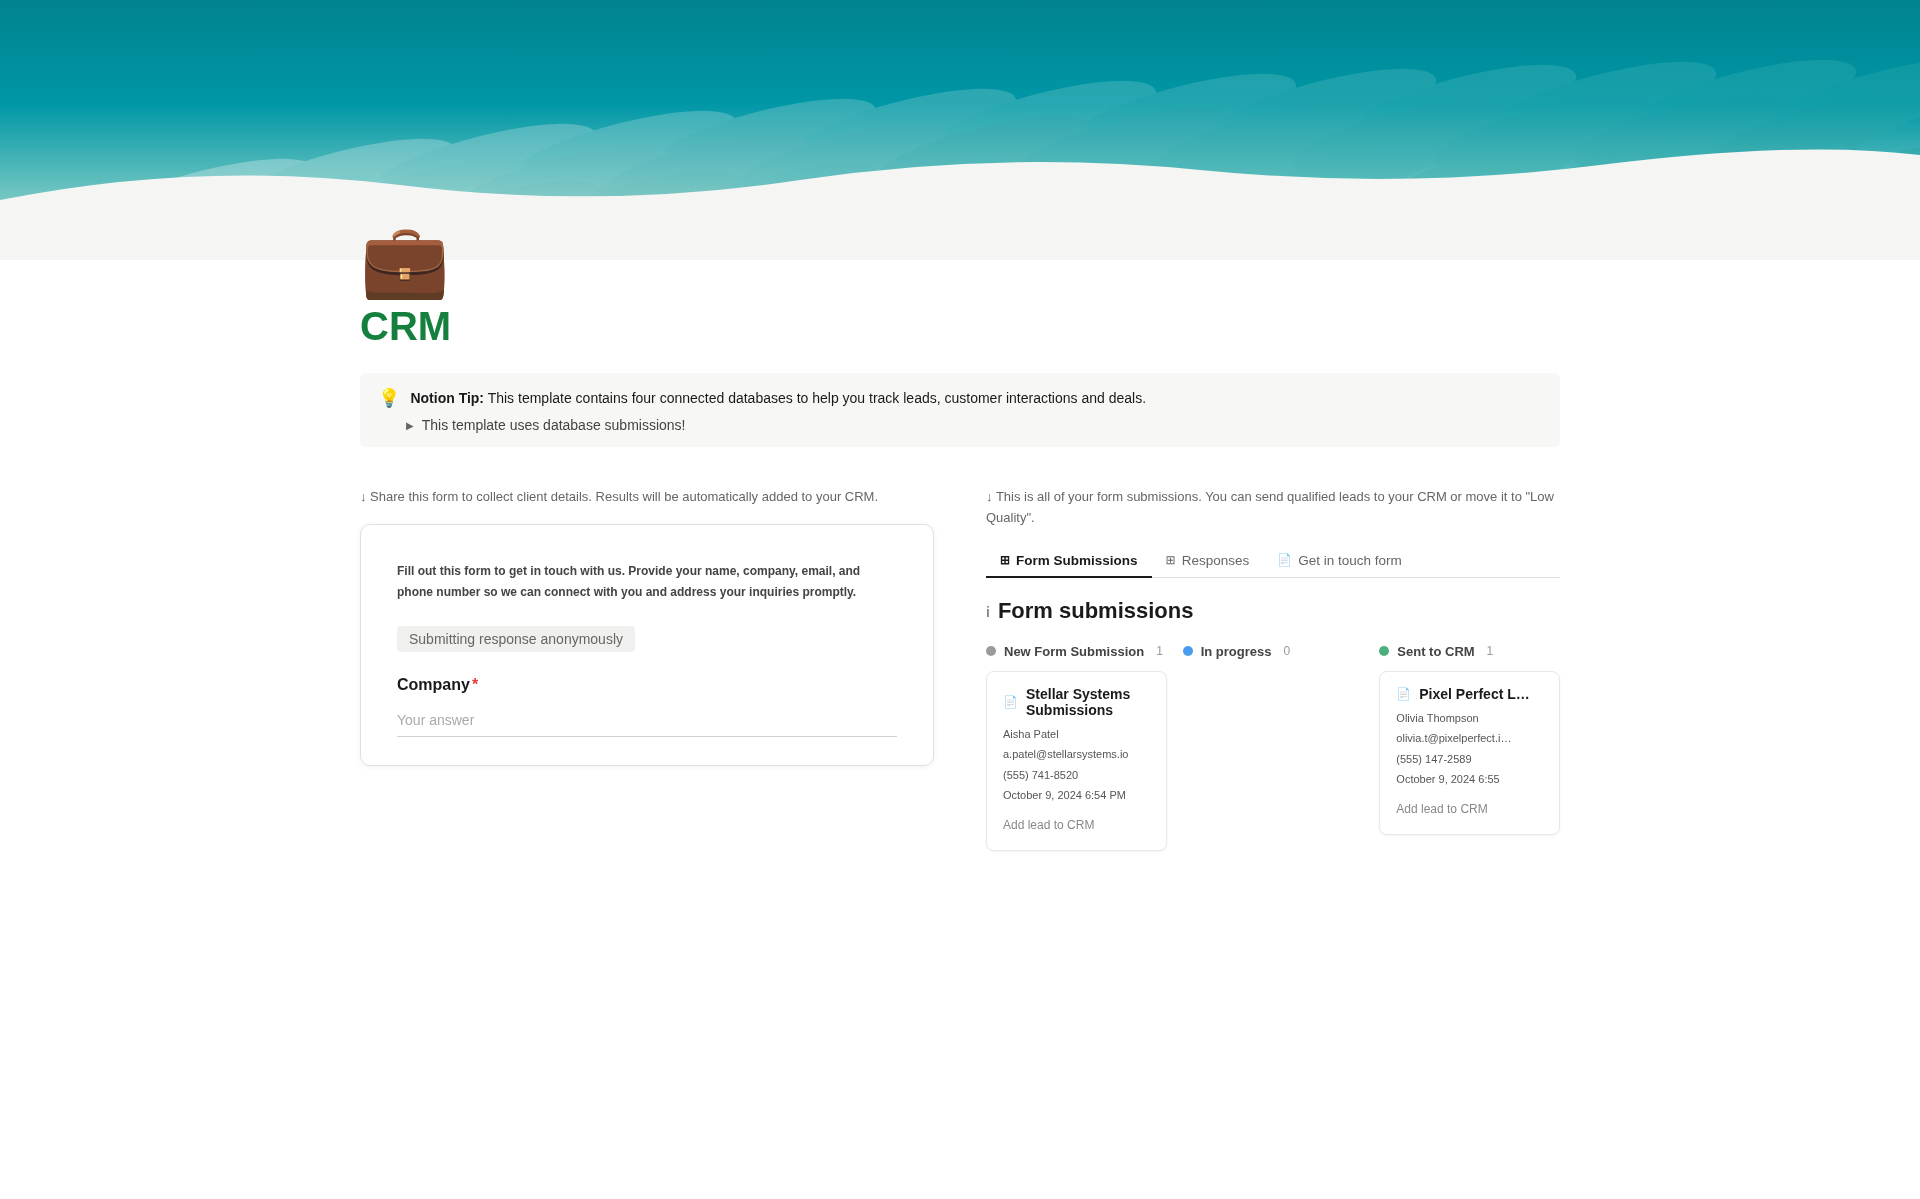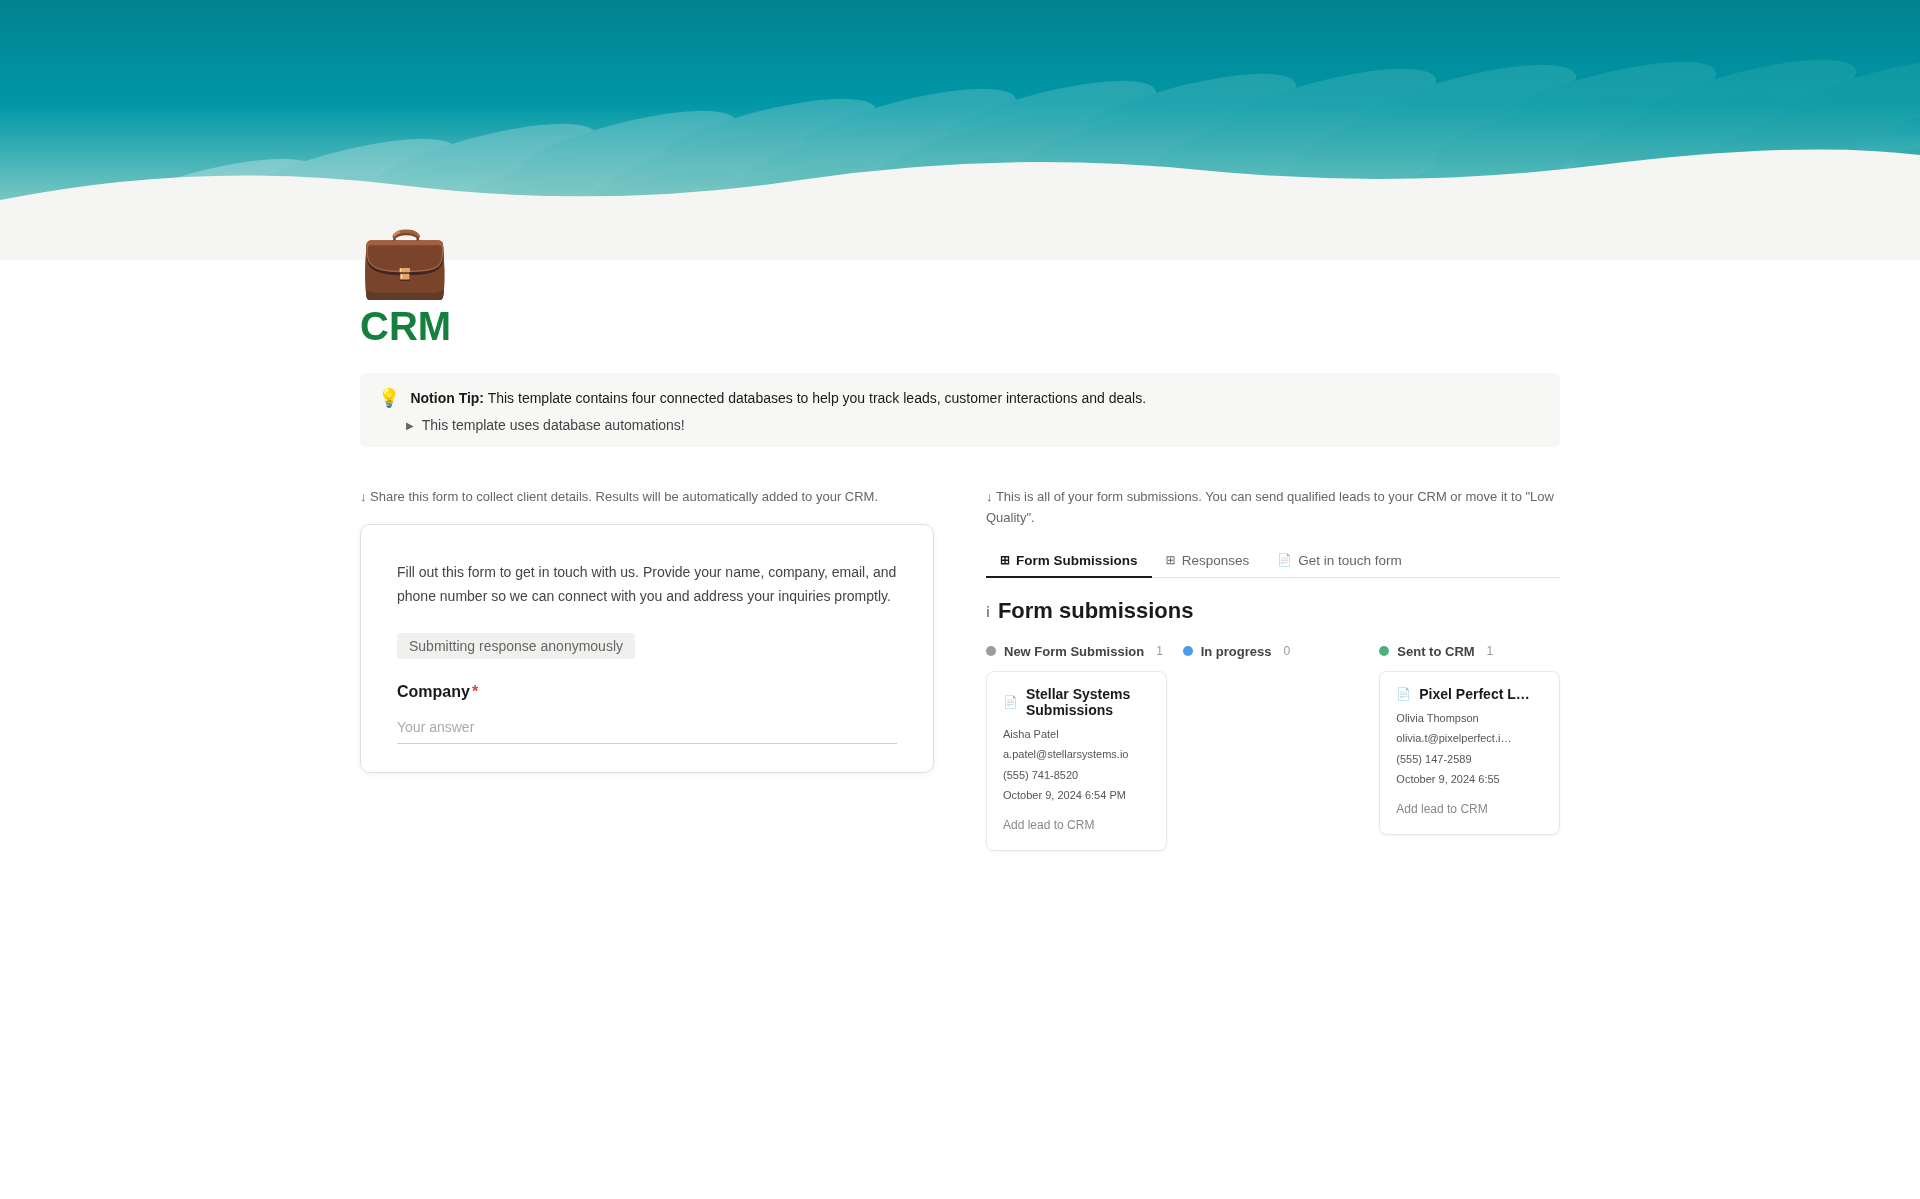--- a/index.html
+++ b/index.html
@@ -88,24 +88,25 @@
       background: #fff;
       box-shadow: 0 1px 6px rgba(0,0,0,0.06);
     }
     .form-title {
       font-size: 36px;
       font-weight: 800;
       margin-bottom: 16px;
       color: #1a1a1a;
     }
     .form-description {
-      font-size: 14px;
+      font-size: 12px;
       color: #444;
       line-height: 1.7;
       margin-bottom: 24px;
+      font-weight: bold;
     }
     .anon-badge {
       display: inline-block;
       background: #f0f0ee;
       border-radius: 4px;
       padding: 5px 12px;
       font-size: 14px;
       color: #666;
       margin-bottom: 24px;
     }
@@ -312,21 +313,21 @@
   
   <div class="callout">
     <div class="callout-top">
       <span class="callout-icon">💡</span>
       <span class="callout-text">
         <strong>Notion Tip:</strong><span> This template contains four connected databases to help you track leads, customer interactions and deals.</span>
       </span>
     </div>
     <div class="callout-toggle">
       <span class="callout-toggle-arrow">▶</span>
-      <span>This template uses database automations!</span>
+      <span>This template uses database submissions!</span>
     </div>
   </div>
 
   
   <div class="two-col">
 
     <div class="col-left">
       <p class="col-desc">↓ Share this form to collect client details. Results will be automatically added to your CRM.</p>
 
       <div class="form-card">

